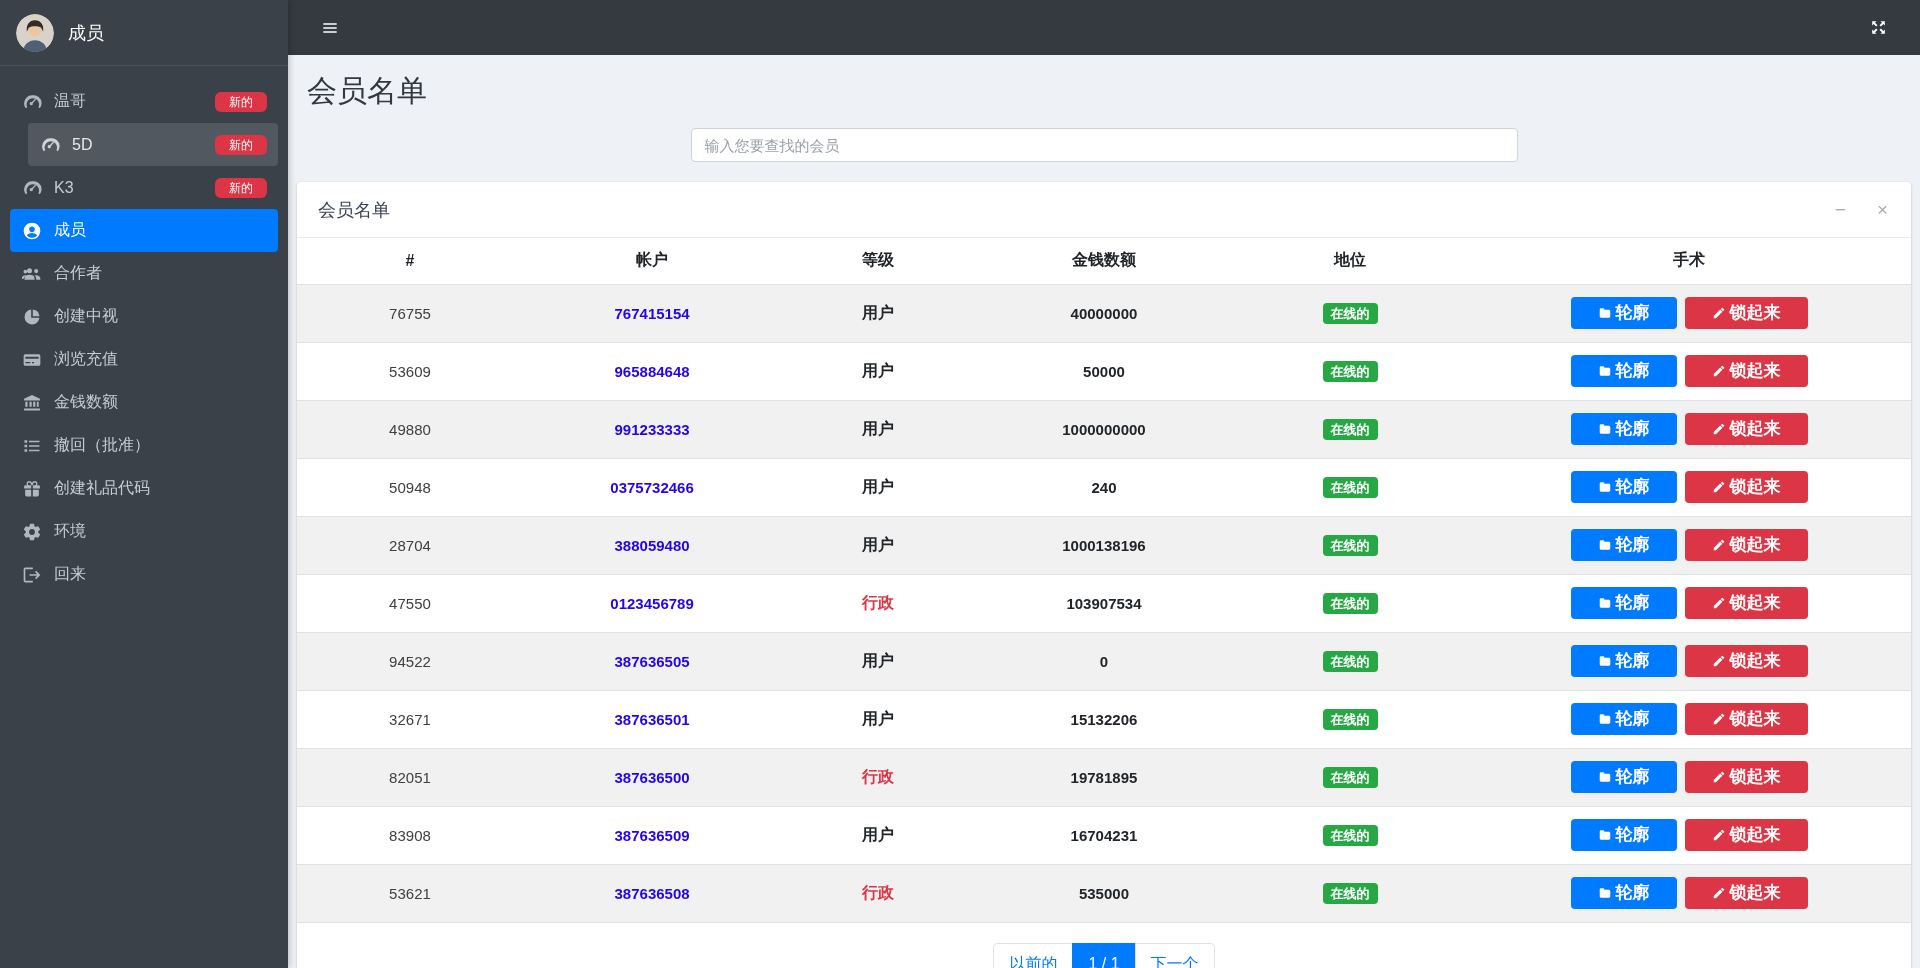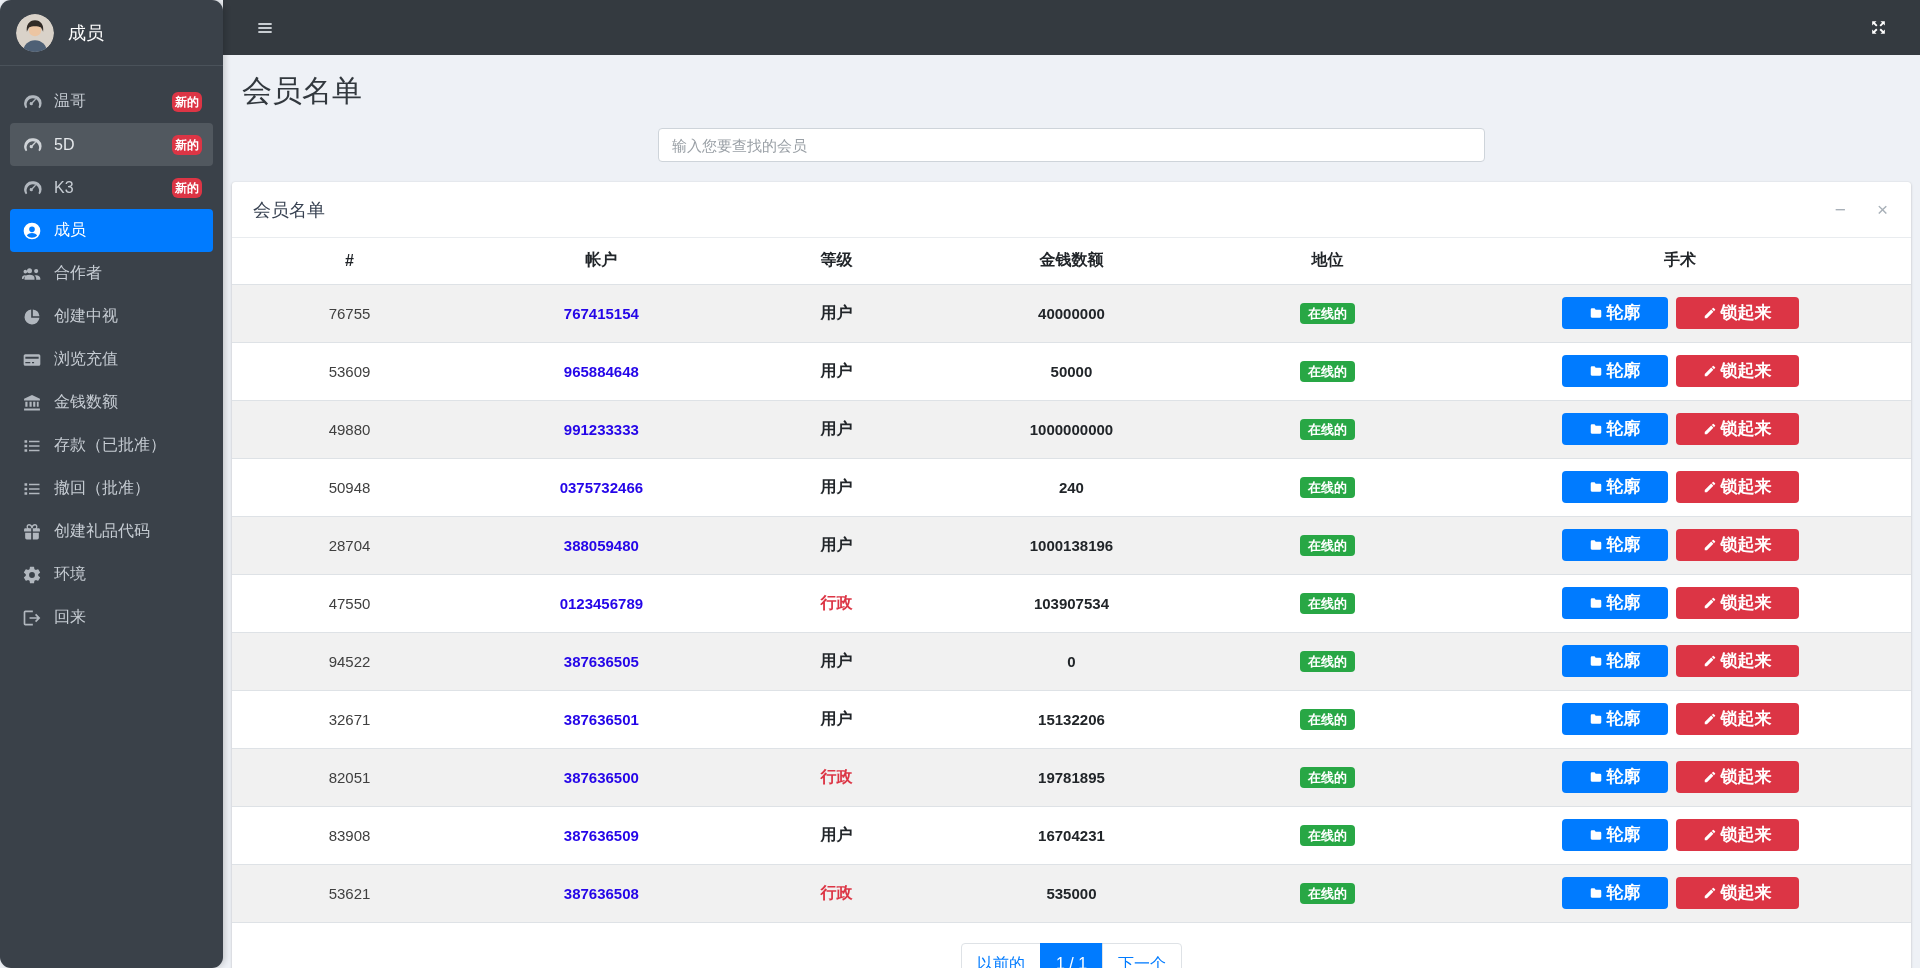--- a/index.html
+++ b/index.html
@@ -15,50 +15,49 @@
   }
   *{box-sizing:border-box;margin:0;padding:0;}
   html,body{width:1920px;height:968px;overflow:hidden;}
   body{
     font-family:"Liberation Sans","DejaVu Sans",sans-serif;
     background:var(--content-bg);
     display:flex;
   }
   
   .sidebar{
-    width:223px;flex:none;height:968px;
+    width:288px;flex:none;height:968px;
     background:var(--sidebar-bg);
     box-shadow:2px 0 6px rgba(0,0,0,.18);
     z-index:3;
-    border-radius:11px;
   }
   .brand{
     display:flex;align-items:center;gap:14px;
     height:66px;padding:0 16px;
     border-bottom:1px solid #4a525a;
   }
   .avatar{width:38px;height:38px;border-radius:50%;overflow:hidden;flex:none;}
   .avatar svg{display:block;width:100%;height:100%;}
   .brand-name{color:#fff;font-size:18px;}
   .menu{padding:14px 10px 0 10px;display:flex;flex-direction:column;}
   .menu-item{
     display:flex;align-items:center;gap:12px;
     height:43px;padding:0 11px;
     color:var(--sidebar-text);
     font-size:16px;border-radius:4px;cursor:pointer;
   }
   .menu-item .mi-icon{width:21px;height:21px;flex:none;display:flex;align-items:center;justify-content:center;}
   .menu-item .mi-icon svg{width:20px;height:20px;fill:currentColor;opacity:.85;}
-  .menu-item.highlight{background:rgba(255,255,255,.12);color:#e6e9ec;}
+  .menu-item.highlight{background:rgba(255,255,255,.12);color:#e6e9ec;margin-left:18px;}
   .menu-item.active{background:var(--primary);color:#fff;}
   .menu-item.active .mi-icon svg{opacity:1;}
   .badge-new{
     margin-left:auto;background:var(--danger);color:#fff;
-    font-size:12px;font-weight:bold;line-height:1;
-    padding:4px 3px;border-radius:6px;
+    font-size:12px;font-weight:normal;line-height:1;
+    padding:4px 14px;border-radius:6px;
   }
   
   .main{flex:1;display:flex;flex-direction:column;min-width:0;}
   .navbar{
     height:55px;flex:none;background:var(--navbar-bg);
     display:flex;align-items:center;padding:0 28px;
   }
   .nav-btn{background:none;border:none;cursor:pointer;display:flex;align-items:center;padding:4px;}
   .nav-btn svg{width:20px;height:20px;fill:#c8cdd2;}
   .nav-btn.right{margin-left:auto;}
@@ -209,28 +208,20 @@
         </span>
         <span class="mi-label">浏览充值</span>
       </div>
       <div class="menu-item">
         <span class="mi-icon">
           <svg viewBox="0 0 24 24" fill="currentColor" aria-hidden="true">
             <path d="M12 2.5 2.5 7v2h19V7L12 2.5zM4 10.5v6h2.6v-6H4zm5 0v6h2.6v-6H9zm4.4 0v6H16v-6h-2.6zm4.4 0v6H20v-6h-2.2zM2.5 18.5h19V21h-19v-2.5z"></path>
           </svg>
         </span>
         <span class="mi-label">金钱数额</span>
-      </div>
-      <div class="menu-item">
-        <span class="mi-icon">
-          <svg viewBox="0 0 24 24" fill="currentColor" aria-hidden="true">
-            <path d="M3 5h3.2v3.2H3V5zm5.4.6H21v2H8.4v-2zM3 10.4h3.2v3.2H3v-3.2zm5.4.6H21v2H8.4v-2zM3 15.8h3.2V19H3v-3.2zm5.4.6H21v2H8.4v-2z"></path>
-          </svg>
-        </span>
-        <span class="mi-label">存款（已批准）</span>
       </div>
       <div class="menu-item">
         <span class="mi-icon">
           <svg viewBox="0 0 24 24" fill="currentColor" aria-hidden="true">
             <path d="M3 5h3.2v3.2H3V5zm5.4.6H21v2H8.4v-2zM3 10.4h3.2v3.2H3v-3.2zm5.4.6H21v2H8.4v-2zM3 15.8h3.2V19H3v-3.2zm5.4.6H21v2H8.4v-2z"></path>
           </svg>
         </span>
         <span class="mi-label">撤回（批准）</span>
       </div>
       <div class="menu-item">

